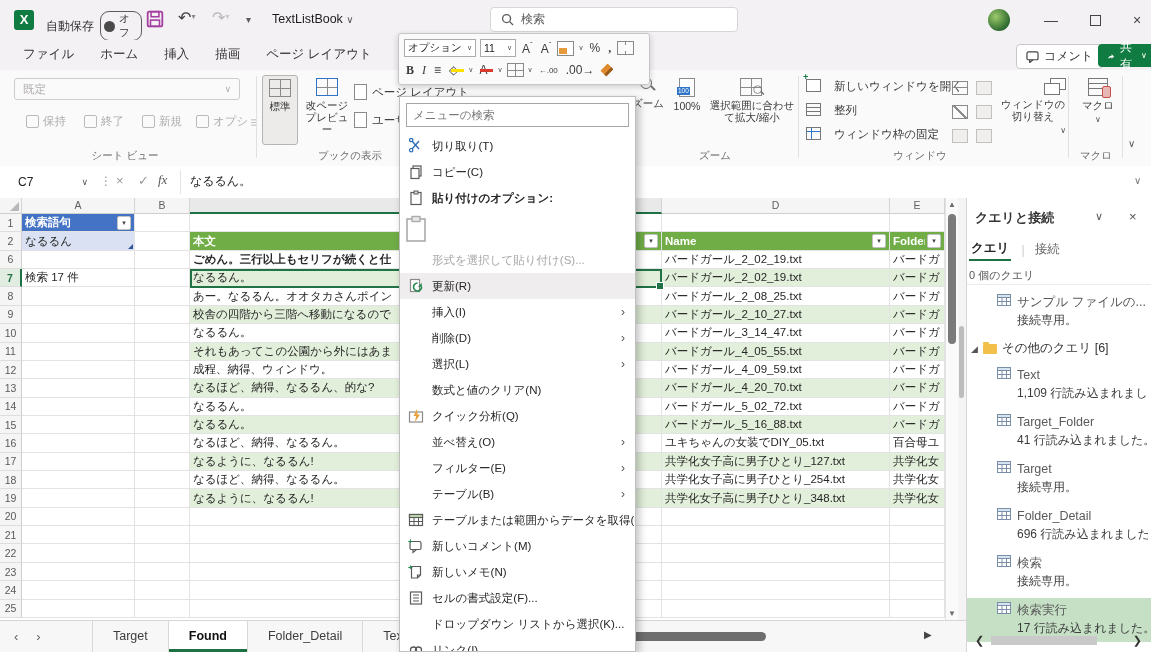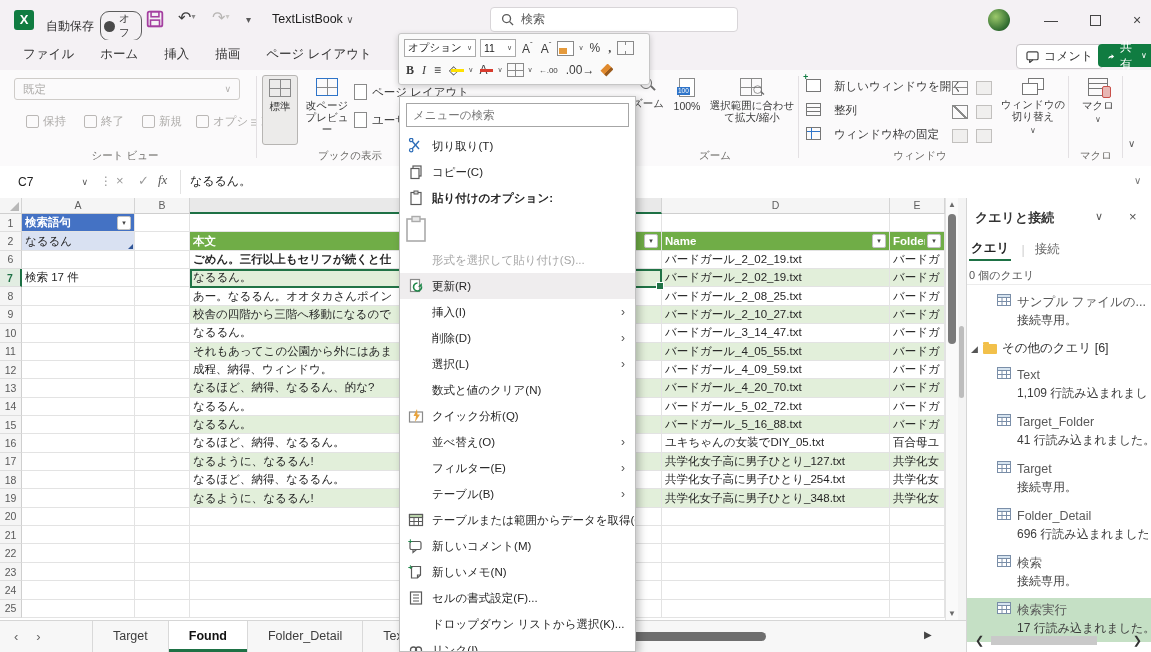--- a/index.html
+++ b/index.html
@@ -72,21 +72,21 @@
   
   .wrow{position:absolute;height:20px;display:flex;align-items:flex-start;gap:13px;font-size:11.5px;color:#3b3b3b;font-family:Liberation Mono, monospace;}
   .wic{width:13px;height:11px;border:1.2px solid #777;display:inline-block;position:relative;background:#fff;flex:none;}
   .wic.plus:before{content:"+";position:absolute;left:-4px;top:-7px;color:#107C41;font-weight:bold;font-size:9px;}
   .wic.lines{background:linear-gradient(#777,#777) 0 3px/100% 1.2px no-repeat,linear-gradient(#777,#777) 0 7px/100% 1.2px no-repeat;}
   .wic.freeze{background:linear-gradient(#2e74c9,#2e74c9) 4px 0/1.2px 100% no-repeat,linear-gradient(#2e74c9,#2e74c9) 0 3px/100% 1.2px no-repeat;}
   .sq-ic{position:absolute;width:14px;height:12px;border:1.2px solid #8a8a8a;background:#fff;}
   .sq-ic.l1{background:linear-gradient(#8a8a8a,#8a8a8a) 0 50%/100% 1.2px no-repeat;}
   .sq-ic.diag{background:linear-gradient(45deg,transparent 46%,#8a8a8a 46%,#8a8a8a 54%,transparent 54%);}
   .sq-ic.gray2{border-color:#c2c0be;background:#f0efee;}
-  #btn-switch{left:1000px;top:5px;width:66px;height:68px;}
+  #btn-switch{left:1000px;top:5px;width:66px;height:68px;align-items:flex-end;}
   .twowin{display:inline-block;width:22px;height:17px;position:relative;}
   .twowin:before{content:"";position:absolute;right:0;top:0;width:14px;height:10px;border:1.2px solid #777;background:#fff;}
   .twowin:after{content:"";position:absolute;left:0;bottom:0;width:14px;height:10px;border:1.2px solid #777;background:#fff;}
   #btn-macro{left:1076px;top:5px;width:44px;height:68px;}
   .macro-ic{display:inline-block;width:18px;height:16px;border:1.2px solid #777;position:relative;
             background:linear-gradient(#777,#777) 0 4px/100% 1px no-repeat,linear-gradient(#777,#777) 0 9px/100% 1px no-repeat;}
   .macro-ic:after{content:"";position:absolute;right:-4px;bottom:-3px;width:7px;height:10px;background:#e8b7b4;border:1px solid #c9504a;border-radius:2px;}
   #ribbon-collapse{position:absolute;left:1128px;top:68px;color:#5a5a5a;font-size:10px;}
 
   

